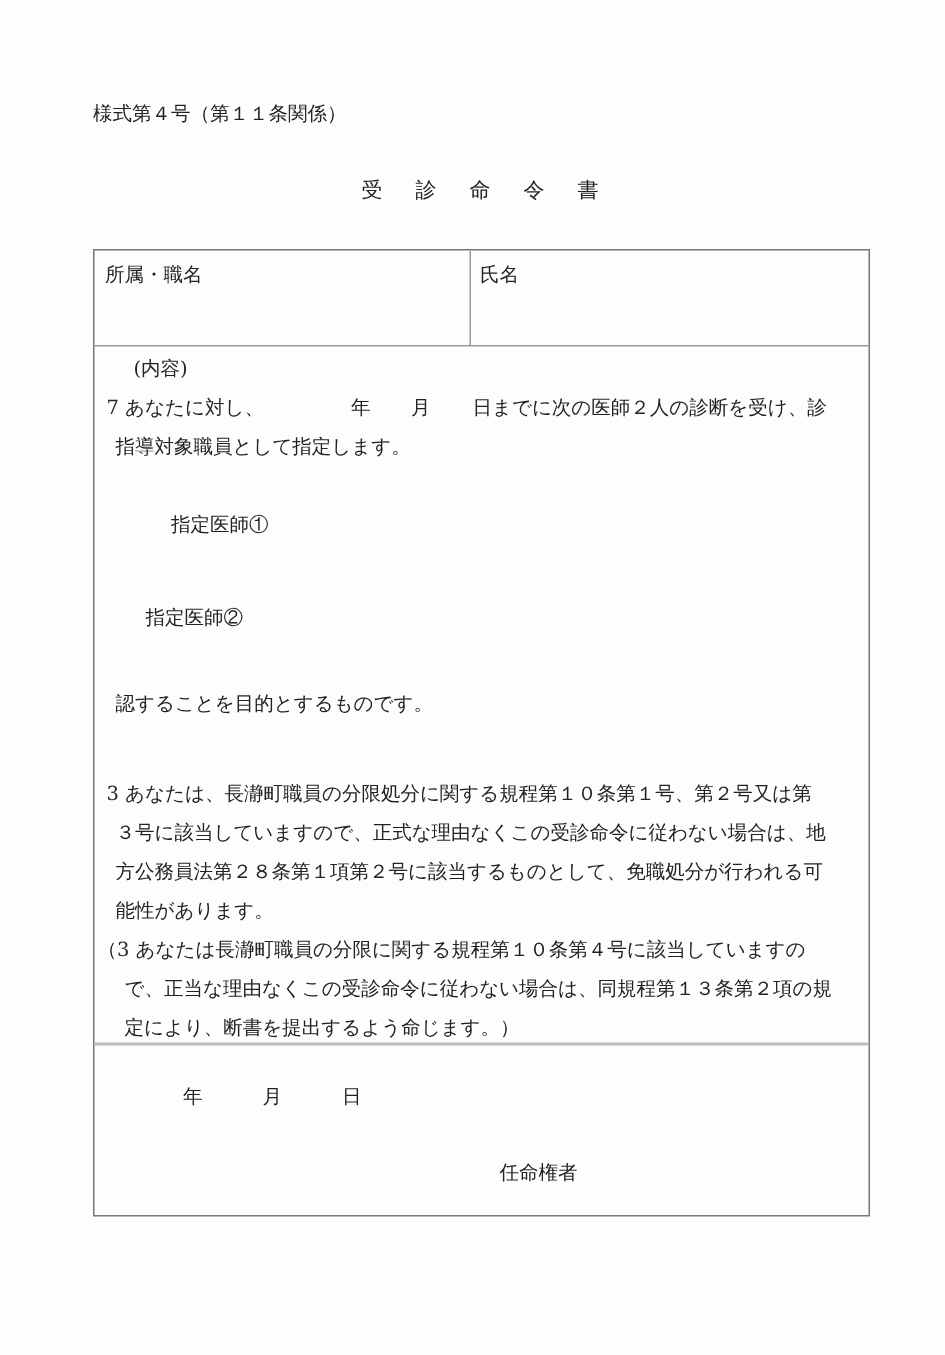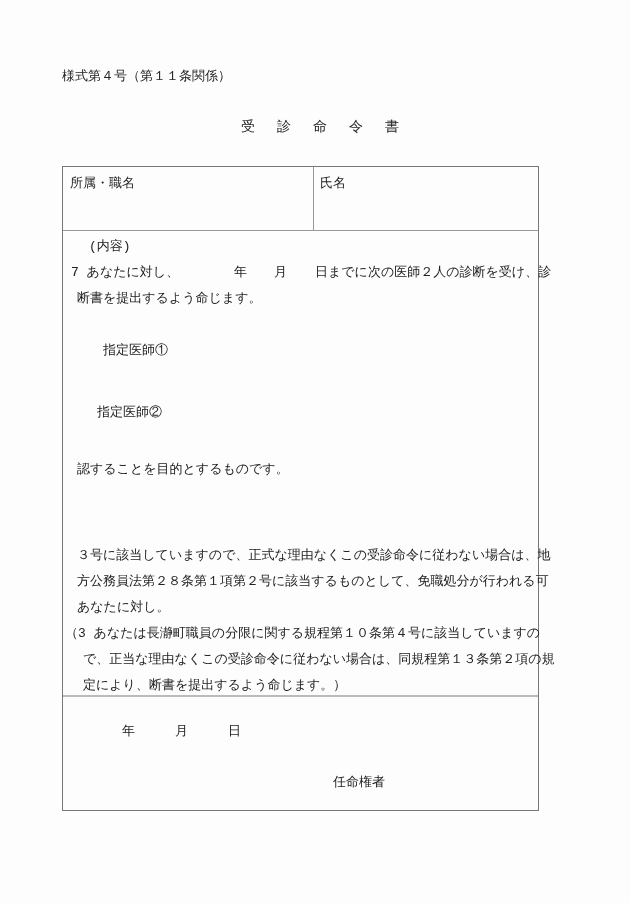--- a/index.html
+++ b/index.html
@@ -5,22 +5,22 @@
   html, body { margin: 0; padding: 0; background: #fdfdfd; }
   body {
     width: 630px; height: 903px; position: relative; overflow: hidden;
     font-family: "DejaVu Serif", "Liberation Serif", serif;
     color: #222; font-size: 13px;
   }
   .abs { position: absolute; white-space: nowrap; }
   .form-no { left: 62px; top: 67px; font-size: 13px; }
   .title { left: 241px; top: 118px; font-size: 14px; letter-spacing: 22px; }
   .table {
-    position: absolute; left: 62px; top: 166px; width: 477px; height: 645px;
-    border: 1px solid #777; box-sizing: border-box; font-family: Liberation Mono, monospace;
+    position: absolute; left: 62px; top: 166px; width: 518px; height: 645px;
+    border: 1px solid #777; box-sizing: border-box;
   }
   .row1 {
     position: absolute; left: 0; top: 0; width: 100%; height: 63px;
     border-bottom: 1px solid #999;
   }
   .vdiv { position: absolute; left: 250px; top: 0; width: 1px; height: 63px; background: #999; }
   .cell-label { position: absolute; top: 7px; font-size: 13px; }
   .row3 {
     position: absolute; left: 0; top: 528px; width: 100%; height: 2px; background: #bbb;
   }
@@ -38,30 +38,31 @@
     <div class="vdiv"></div>
     <div class="cell-label" style="left:257px;">氏名</div>
   </div>
 
   <div class="line" style="left:6px; top:70px;margin-left:20px;">(内容)</div>
 
   <div class="line" style="left:8px; top:96px;">7  あなたに対し、</div>
   <div class="line" style="left:171px; top:96px;">年</div>
   <div class="line" style="left:211px; top:96px;">月</div>
   <div class="line" style="left:252px; top:96px;">日までに次の医師２人の診断を受け、診</div>
-  <div class="line" style="left:14px; top:122px;">断書を提出するよう命じます。</div>
+  <div class="line" style="left:14px; top:122px;">指導対象職員として指定します。</div>
 
-  <div class="line" style="left:40px; top:174px;">指定医師①</div>
+  <div class="line" style="left:51px; top:174px;">指定医師①</div>
   <div class="line" style="left:34px; top:224px;margin-top:12px;">指定医師②</div>
 
   <div class="line" style="left:14px; top:293px;">認することを目的とするものです。</div>
 
+  <div class="line" style="left:8px; top:353px;">3  あなたは、長瀞町職員の分限処分に関する規程第１０条第１号、第２号又は第</div>
   <div class="line" style="left:14px; top:379px;">３号に該当していますので、正式な理由なくこの受診命令に従わない場合は、地</div>
   <div class="line" style="left:14px; top:405px;">方公務員法第２８条第１項第２号に該当するものとして、免職処分が行われる可</div>
-  <div class="line" style="left:14px; top:431px;">あなたに対し。</div>
+  <div class="line" style="left:14px; top:431px;">能性があります。</div>
 
   <div class="line" style="left:2px; top:457px;">（3  あなたは長瀞町職員の分限に関する規程第１０条第４号に該当していますの</div>
   <div class="line" style="left:20px; top:483px;">で、正当な理由なくこの受診命令に従わない場合は、同規程第１３条第２項の規</div>
   <div class="line" style="left:20px; top:509px;">定により、断書を提出するよう命じます。）</div>
 
   <div class="row3"></div>
 
   <div class="line" style="left:59px; top:555px;">年</div>
   <div class="line" style="left:112px; top:555px;">月</div>
   <div class="line" style="left:165px; top:555px;">日</div>

